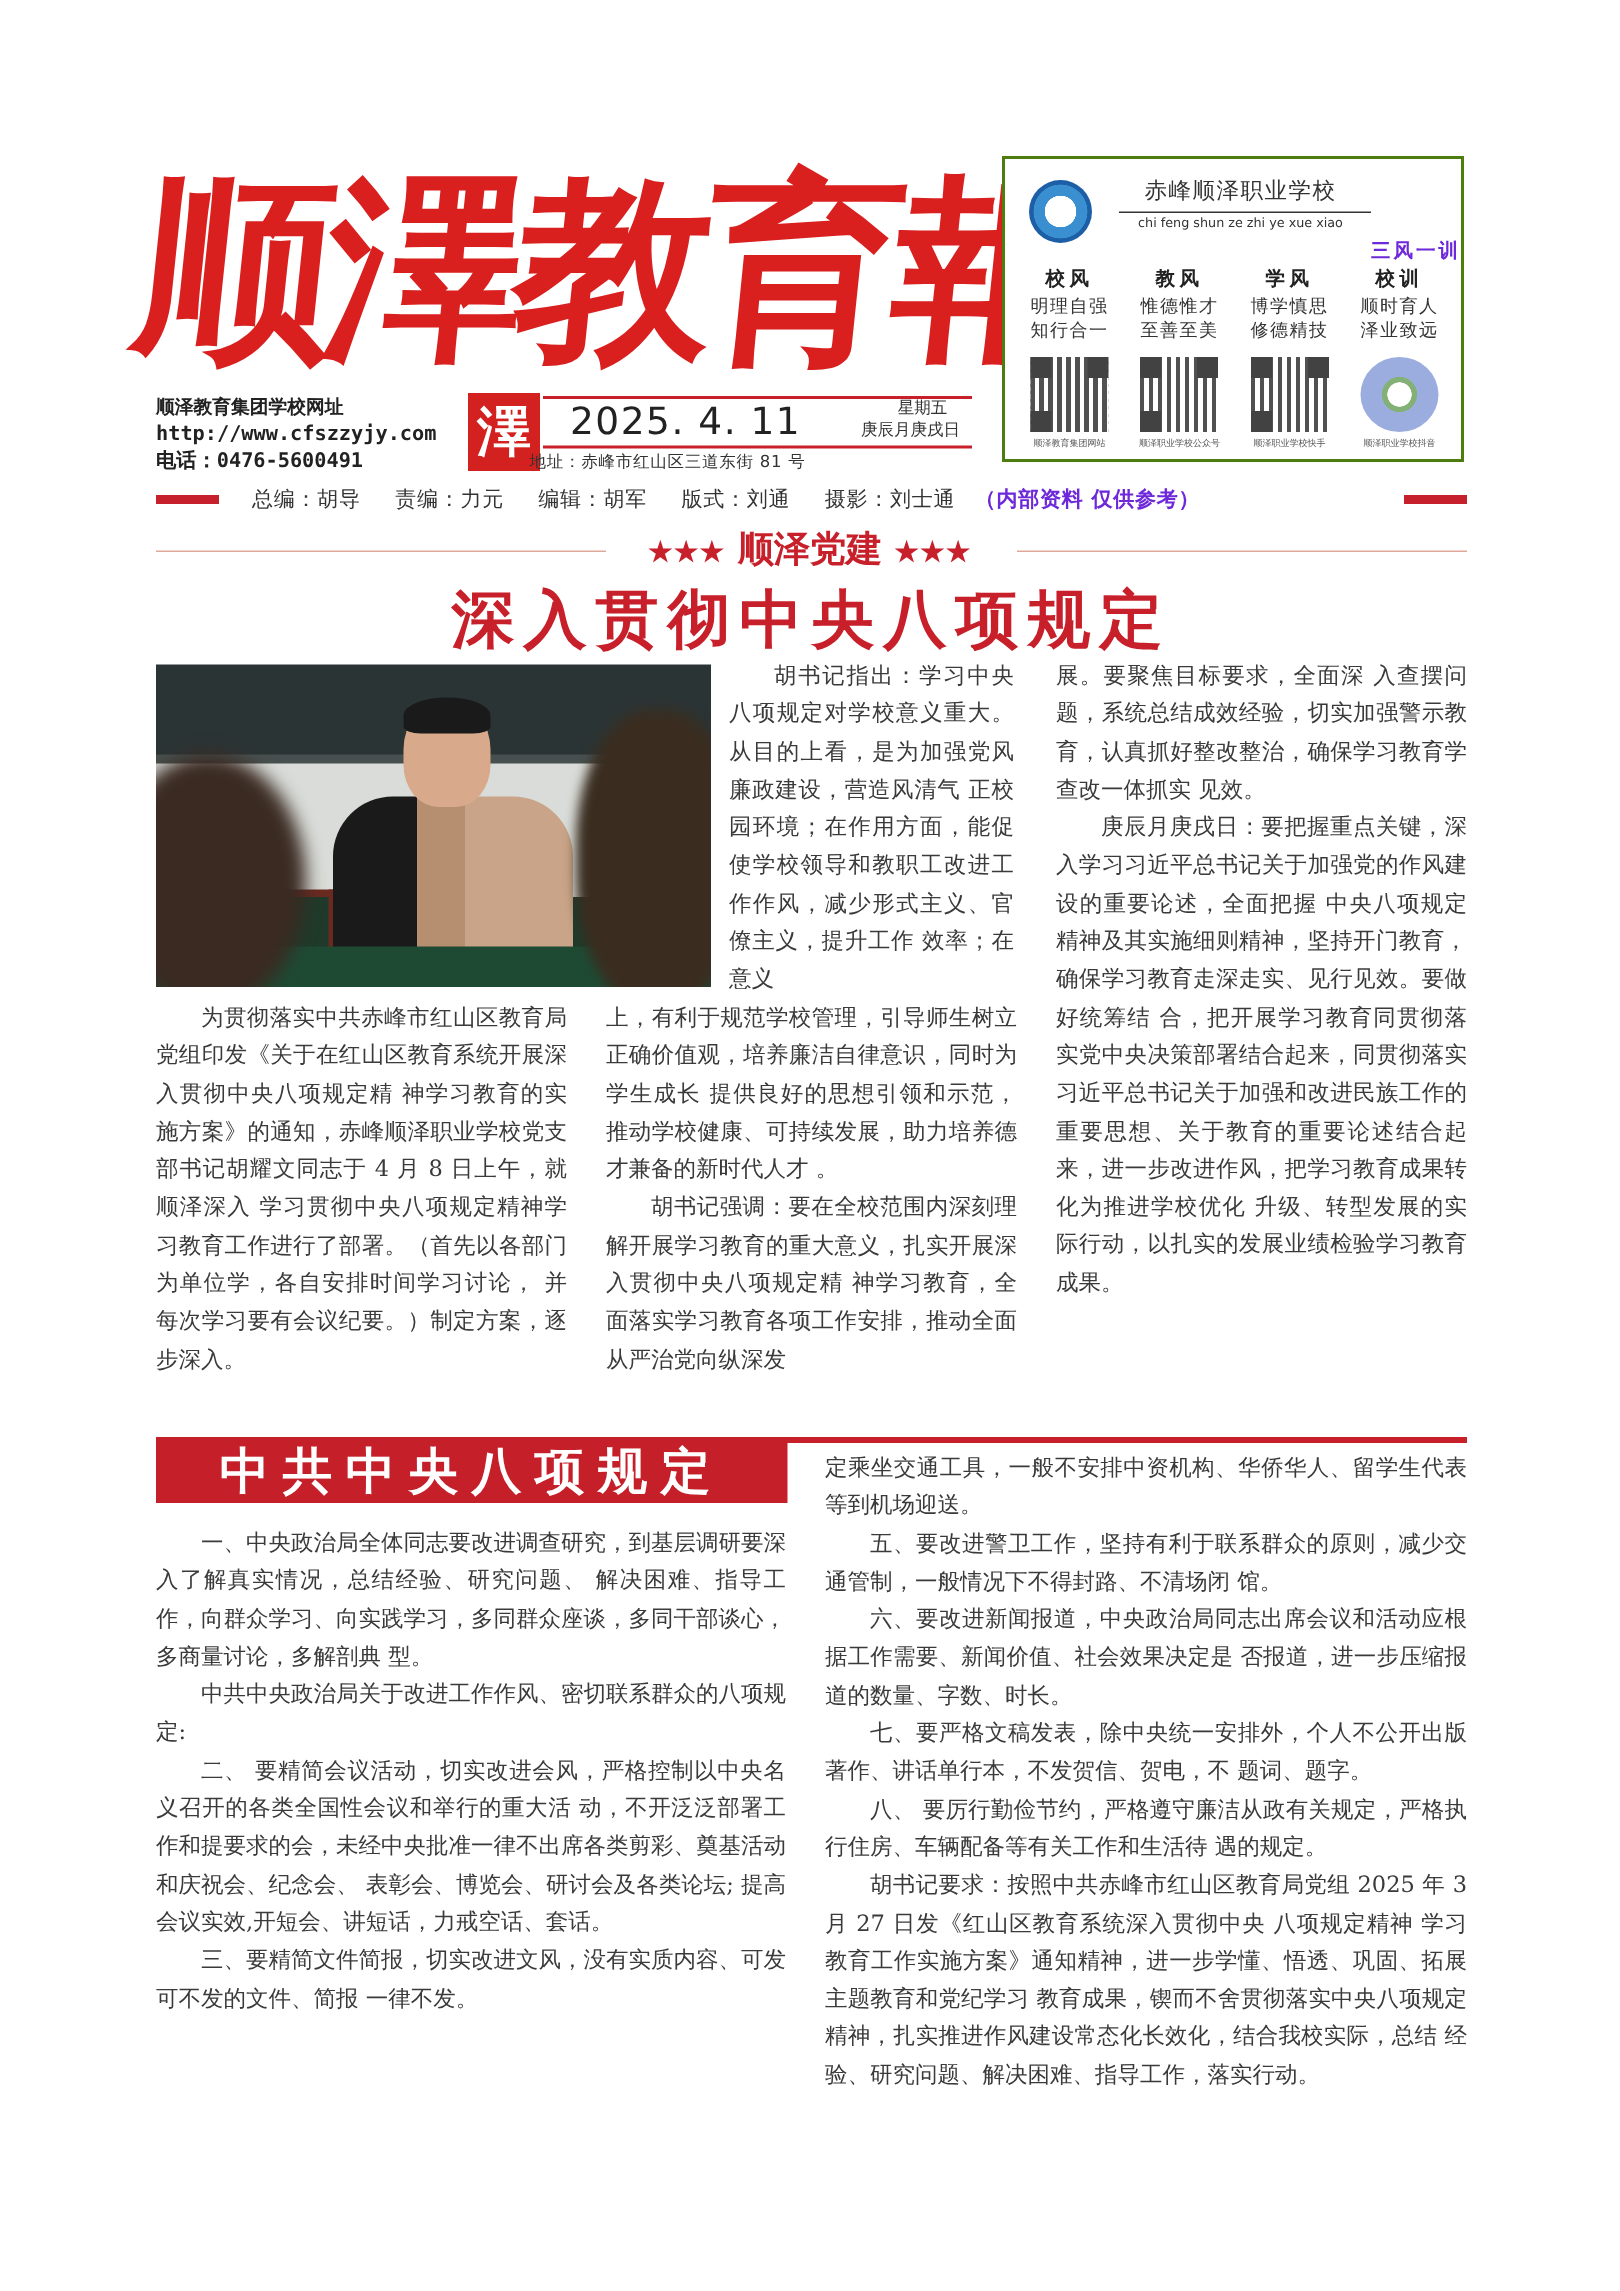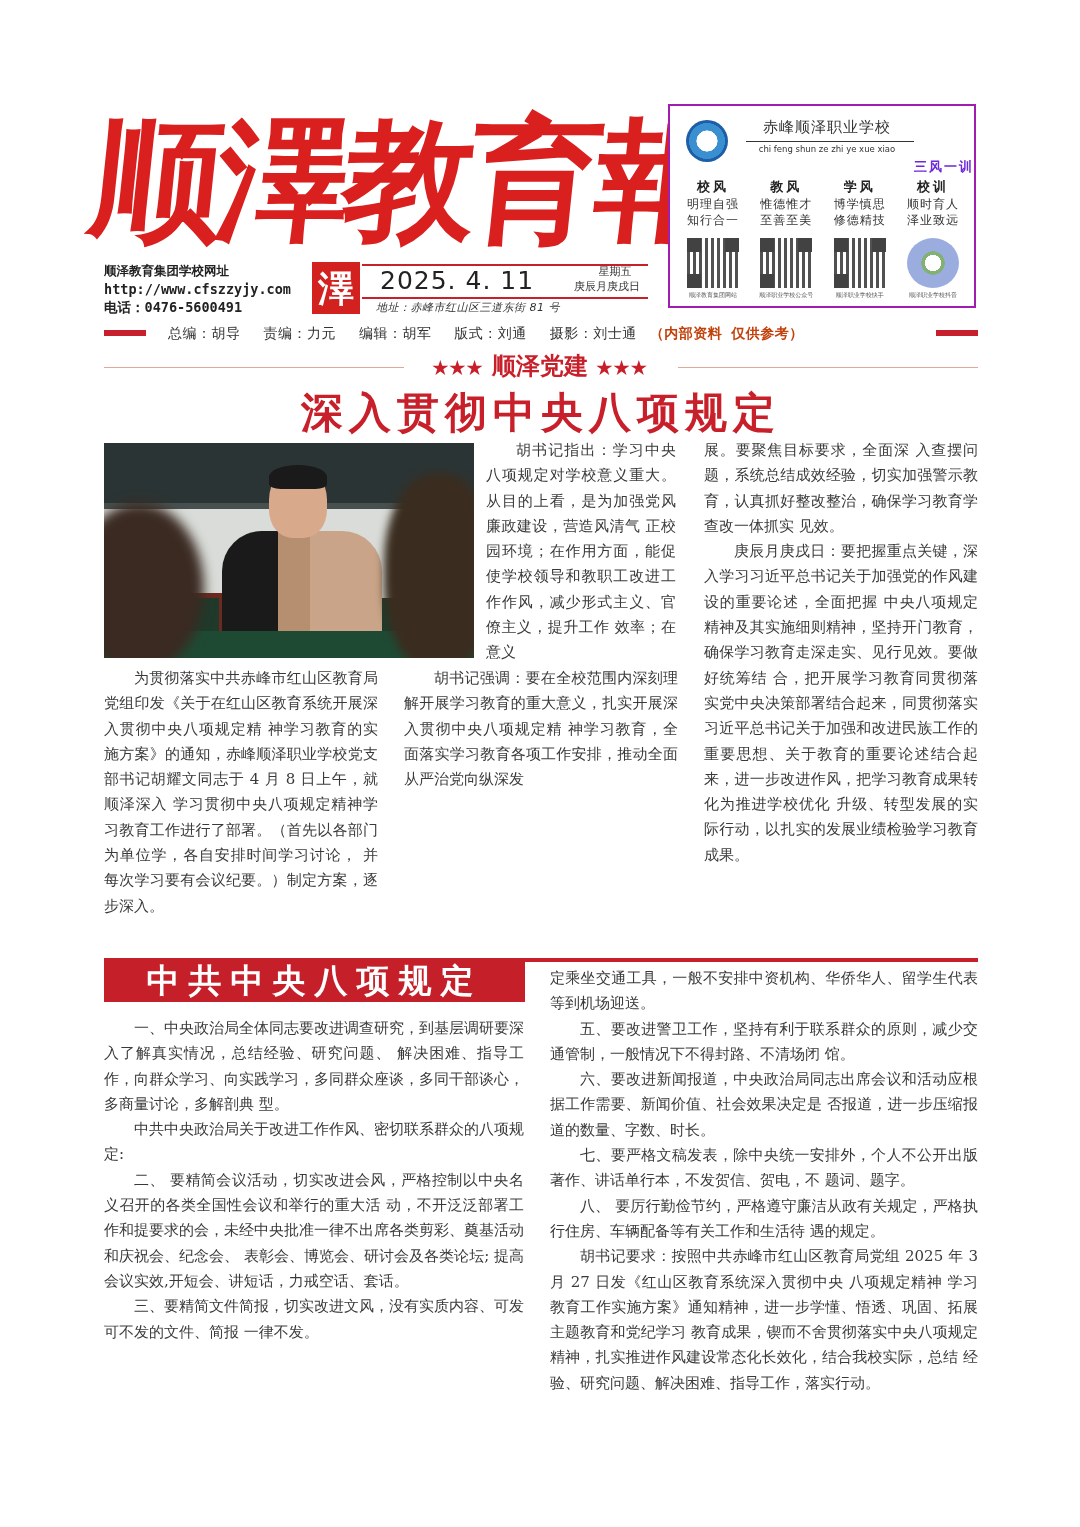--- a/index.html
+++ b/index.html
@@ -20,25 +20,25 @@
   .date-seal { position:absolute; left:0; top:0; width:48px; height:52px; background:#d2211f;
     color:#fff; font-size:36px; line-height:52px; text-align:center; font-weight:bold; }
   .date-line-top { position:absolute; left:50px; top:2px; width:286px; height:2px; background:#c8202a; }
   .date-line-bot { position:absolute; left:50px; top:35px; width:286px; height:2px; background:#c8202a; }
   .date-main { position:absolute; left:68px; top:3px; font-family:"DejaVu Sans","Liberation Sans",sans-serif;
     font-size:25px; color:#222; letter-spacing:1px; line-height:32px; }
   .date-week { position:absolute; left:268px; top:3px; font-family:"DejaVu Sans","Liberation Sans",sans-serif;
     font-size:11px; color:#333; line-height:14px; text-align:center; width:70px; }
   .date-lunar { position:absolute; left:262px; top:18px; font-family:"DejaVu Sans","Liberation Sans",sans-serif;
     font-size:11px; color:#333; line-height:14px; white-space:nowrap; }
-  .date-addr { position:absolute; left:64px; top:38px; font-family:"DejaVu Sans","Liberation Sans",sans-serif;
-    font-size:11px; color:#333; white-space:nowrap; letter-spacing:0.5px;font-style:italic; }
-
-  
-  .school-box { left:668px; top:104px; width:308px; height:204px; border:2px solid #a21caf; box-sizing:border-box; background:#fff; }
+  .date-addr { position:absolute; left:41px; top:38px; font-family:"DejaVu Sans","Liberation Sans",sans-serif;
+    font-size:11px; color:#333; white-space:nowrap; letter-spacing:0.5px; }
+
+  
+  .school-box { left:668px; top:104px; width:308px; height:204px; border:2px solid #4d7c0f; box-sizing:border-box; background:#fff; }
   .school-logo { position:absolute; left:16px; top:14px; width:42px; height:42px; border-radius:50%;
     background:radial-gradient(circle,#ffffff 0 35%,#3a8fd0 36% 60%,#1d5fa6 61% 80%,#7cc06a 81% 100%); }
   .school-name { position:absolute; left:72px; top:12px; width:170px; text-align:center;
     font-family:"DejaVu Sans","Liberation Sans",sans-serif; font-size:15px; color:#333; letter-spacing:1px; }
   .school-underline { position:absolute; left:76px; top:35px; width:168px; height:1px; background:#333; }
   .school-pinyin { position:absolute; left:72px; top:38px; width:170px; text-align:center;
     font-family:"DejaVu Sans","Liberation Sans",sans-serif; font-size:8.5px; color:#333; }
   .sanfeng { position:absolute; left:0; top:52px; width:100%; text-align:right;
     font-family:"DejaVu Sans","Liberation Sans",sans-serif; font-size:13px; font-weight:bold; color:#6d28d9; letter-spacing:2px; }
   .motto-cols { position:absolute; left:8px; top:72px; width:290px; display:flex; justify-content:space-between; }
@@ -57,21 +57,21 @@
     background-blend-mode:normal; opacity:0.85; }
   .qr-code.round { border-radius:50%; background:radial-gradient(circle,#ffffff 0 22%,#4d8f3a 23% 32%,#6f8ad0 33% 100%); opacity:0.7; }
   .qr-label { font-family:"DejaVu Sans","Liberation Sans",sans-serif; font-size:6px; color:#555; margin-top:3px; white-space:nowrap; }
 
   
   .credits-bar { left:104px; top:322px; width:874px; height:22px; }
   .red-stripe { position:absolute; top:8px; width:42px; height:6px; background:#c5202b; }
   .credits-text { position:absolute; left:64px; top:0; font-family:"DejaVu Sans","Liberation Sans",sans-serif;
     font-size:14px; color:#333; line-height:22px; white-space:nowrap; letter-spacing:0.5px; }
   .credits-text .gap { display:inline-block; width:18px; }
-  .credits-text b { color:#c2410c;font-family:Liberation Mono, monospace; }
+  .credits-text b { color:#6d28d9; }
 
   
   .section-rule { top:367px; height:1px; background:#e0a89a; }
   .section-title { left:405px; top:350px; width:270px; text-align:center;
     font-family:"DejaVu Serif","Liberation Serif",serif; font-size:24px; color:#c8202a; font-weight:bold; white-space:nowrap; }
   .section-title .stars { font-size:18px; letter-spacing:1px; }
 
   .headline { left:104px; top:385px; width:874px; text-align:center;
     font-family:"DejaVu Sans","Liberation Sans",sans-serif; font-weight:bold; font-size:42px;
     color:#c8202a; letter-spacing:6px; line-height:56px; }
@@ -212,20 +212,21 @@
 
 <div class="abs body-text col1-text">
   <p>为贯彻落实中共赤峰市红山区教育局党组印发《关于在红山区教育系统开展深入贯彻中央八项规定精 神学习教育的实施方案》的通知，赤峰顺泽职业学校党支部书记胡耀文同志于 4 月 8 日上午，就顺泽深入 学习贯彻中央八项规定精神学习教育工作进行了部署。（首先以各部门为单位学，各自安排时间学习讨论， 并每次学习要有会议纪要。）制定方案，逐步深入。</p>
 </div>
 
 <div class="abs body-text col2-top">
   <p>胡书记指出：学习中央八项规定对学校意义重大。从目的上看，是为加强党风廉政建设，营造风清气 正校园环境；在作用方面，能促使学校领导和教职工改进工作作风，减少形式主义、官僚主义，提升工作 效率；在意义</p>
 </div>
 
 <div class="abs body-text col2-bottom">
+  <p class="cont">上，有利于规范学校管理，引导师生树立正确价值观，培养廉洁自律意识，同时为学生成长 提供良好的思想引领和示范，推动学校健康、可持续发展，助力培养德才兼备的新时代人才 。</p>
   <p>胡书记强调：要在全校范围内深刻理解开展学习教育的重大意义，扎实开展深入贯彻中央八项规定精 神学习教育，全面落实学习教育各项工作安排，推动全面从严治党向纵深发</p>
 </div>
 
 <div class="abs body-text col3-text">
   <p class="cont">展。要聚焦目标要求，全面深 入查摆问题，系统总结成效经验，切实加强警示教育，认真抓好整改整治，确保学习教育学查改一体抓实 见效。</p>
   <p>庚辰月庚戌日：要把握重点关键，深入学习习近平总书记关于加强党的作风建设的重要论述，全面把握 中央八项规定精神及其实施细则精神，坚持开门教育，确保学习教育走深走实、见行见效。要做好统筹结 合，把开展学习教育同贯彻落实党中央决策部署结合起来，同贯彻落实习近平总书记关于加强和改进民族工作的重要思想、关于教育的重要论述结合起来，进一步改进作风，把学习教育成果转化为推进学校优化 升级、转型发展的实际行动，以扎实的发展业绩检验学习教育成果。</p>
 </div>
 
 <div class="abs rules-banner-line"></div>
 <div class="abs rules-banner">

